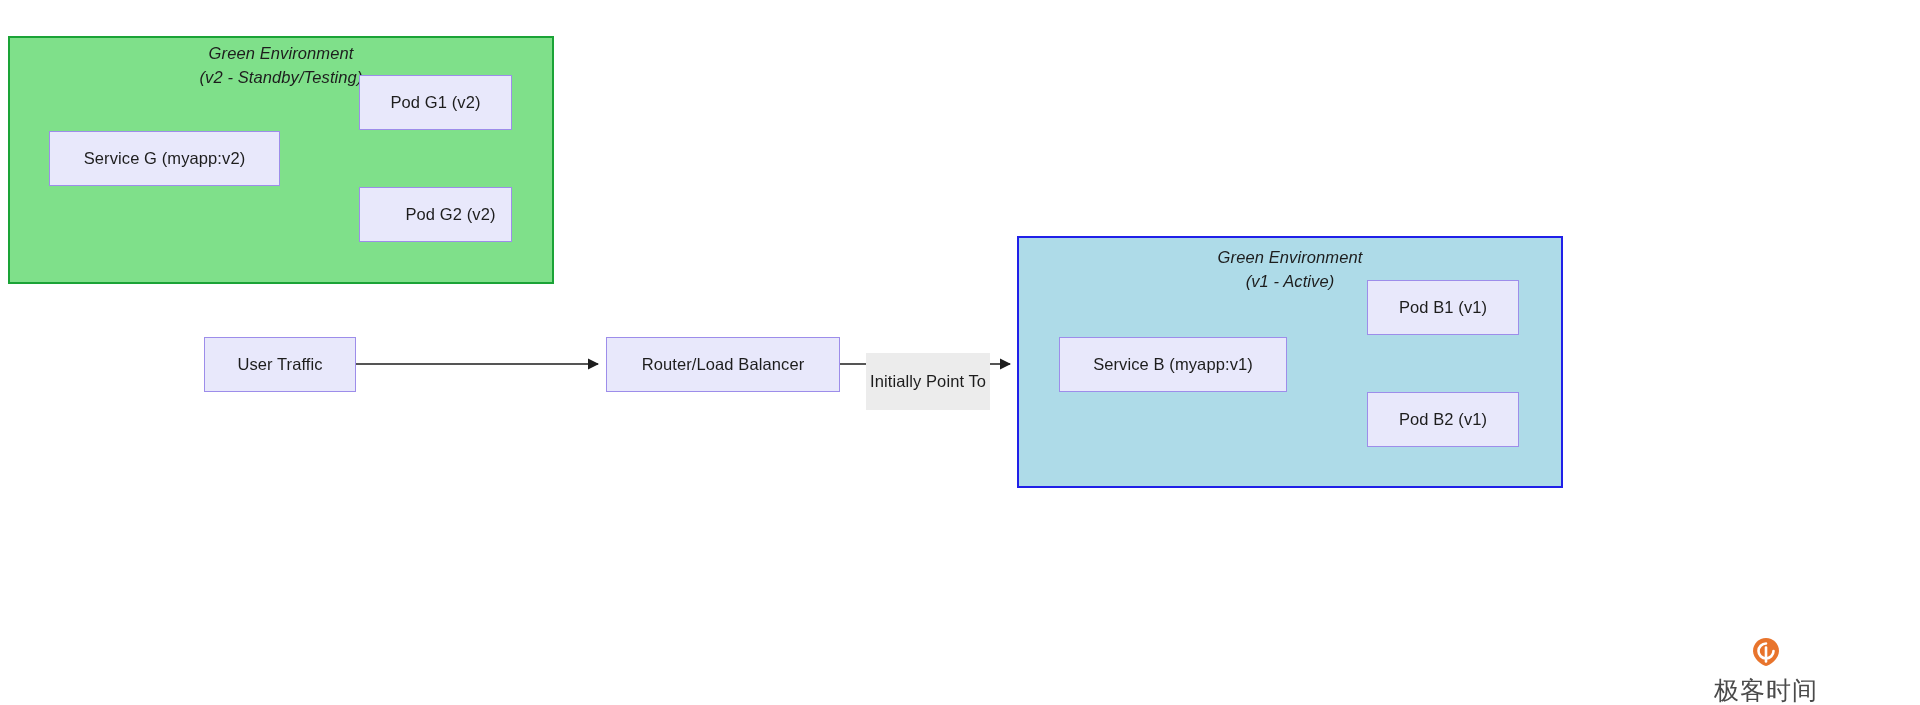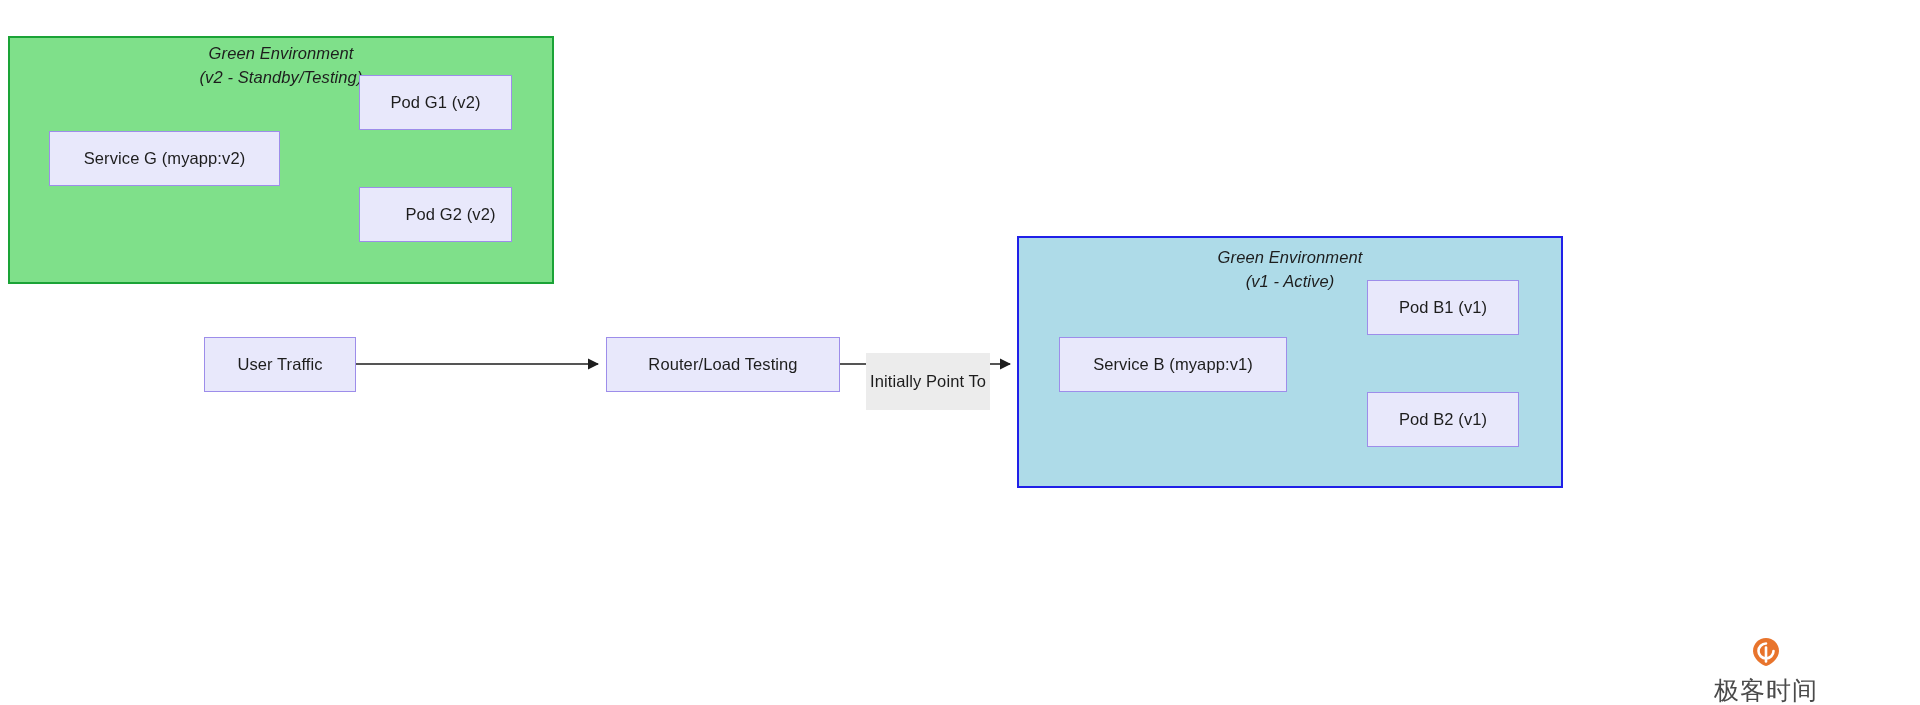--- a/index.html
+++ b/index.html
@@ -167,21 +167,21 @@
   </div>
 
   <div class="node n-svc-g">Service G (myapp:v2)</div>
 
   <div class="node n-pod-g1">Pod G1 (v2)</div>
 
   <div class="node n-pod-g2">Pod G2 (v2)</div>
 
   <div class="node n-user">User Traffic</div>
 
-  <div class="node n-router">Router/Load Testing</div>
+  <div class="node n-router">Router/Load Balancer</div>
 
   <div class="node n-svc-b">Service B (myapp:v1)</div>
 
   <div class="node n-pod-b1">Pod B1 (v1)</div>
 
   <div class="node n-pod-b2">Pod B2 (v1)</div>
 
   <div class="edge-label lbl-initially">Initially Point To</div>
 
   <div class="watermark">

